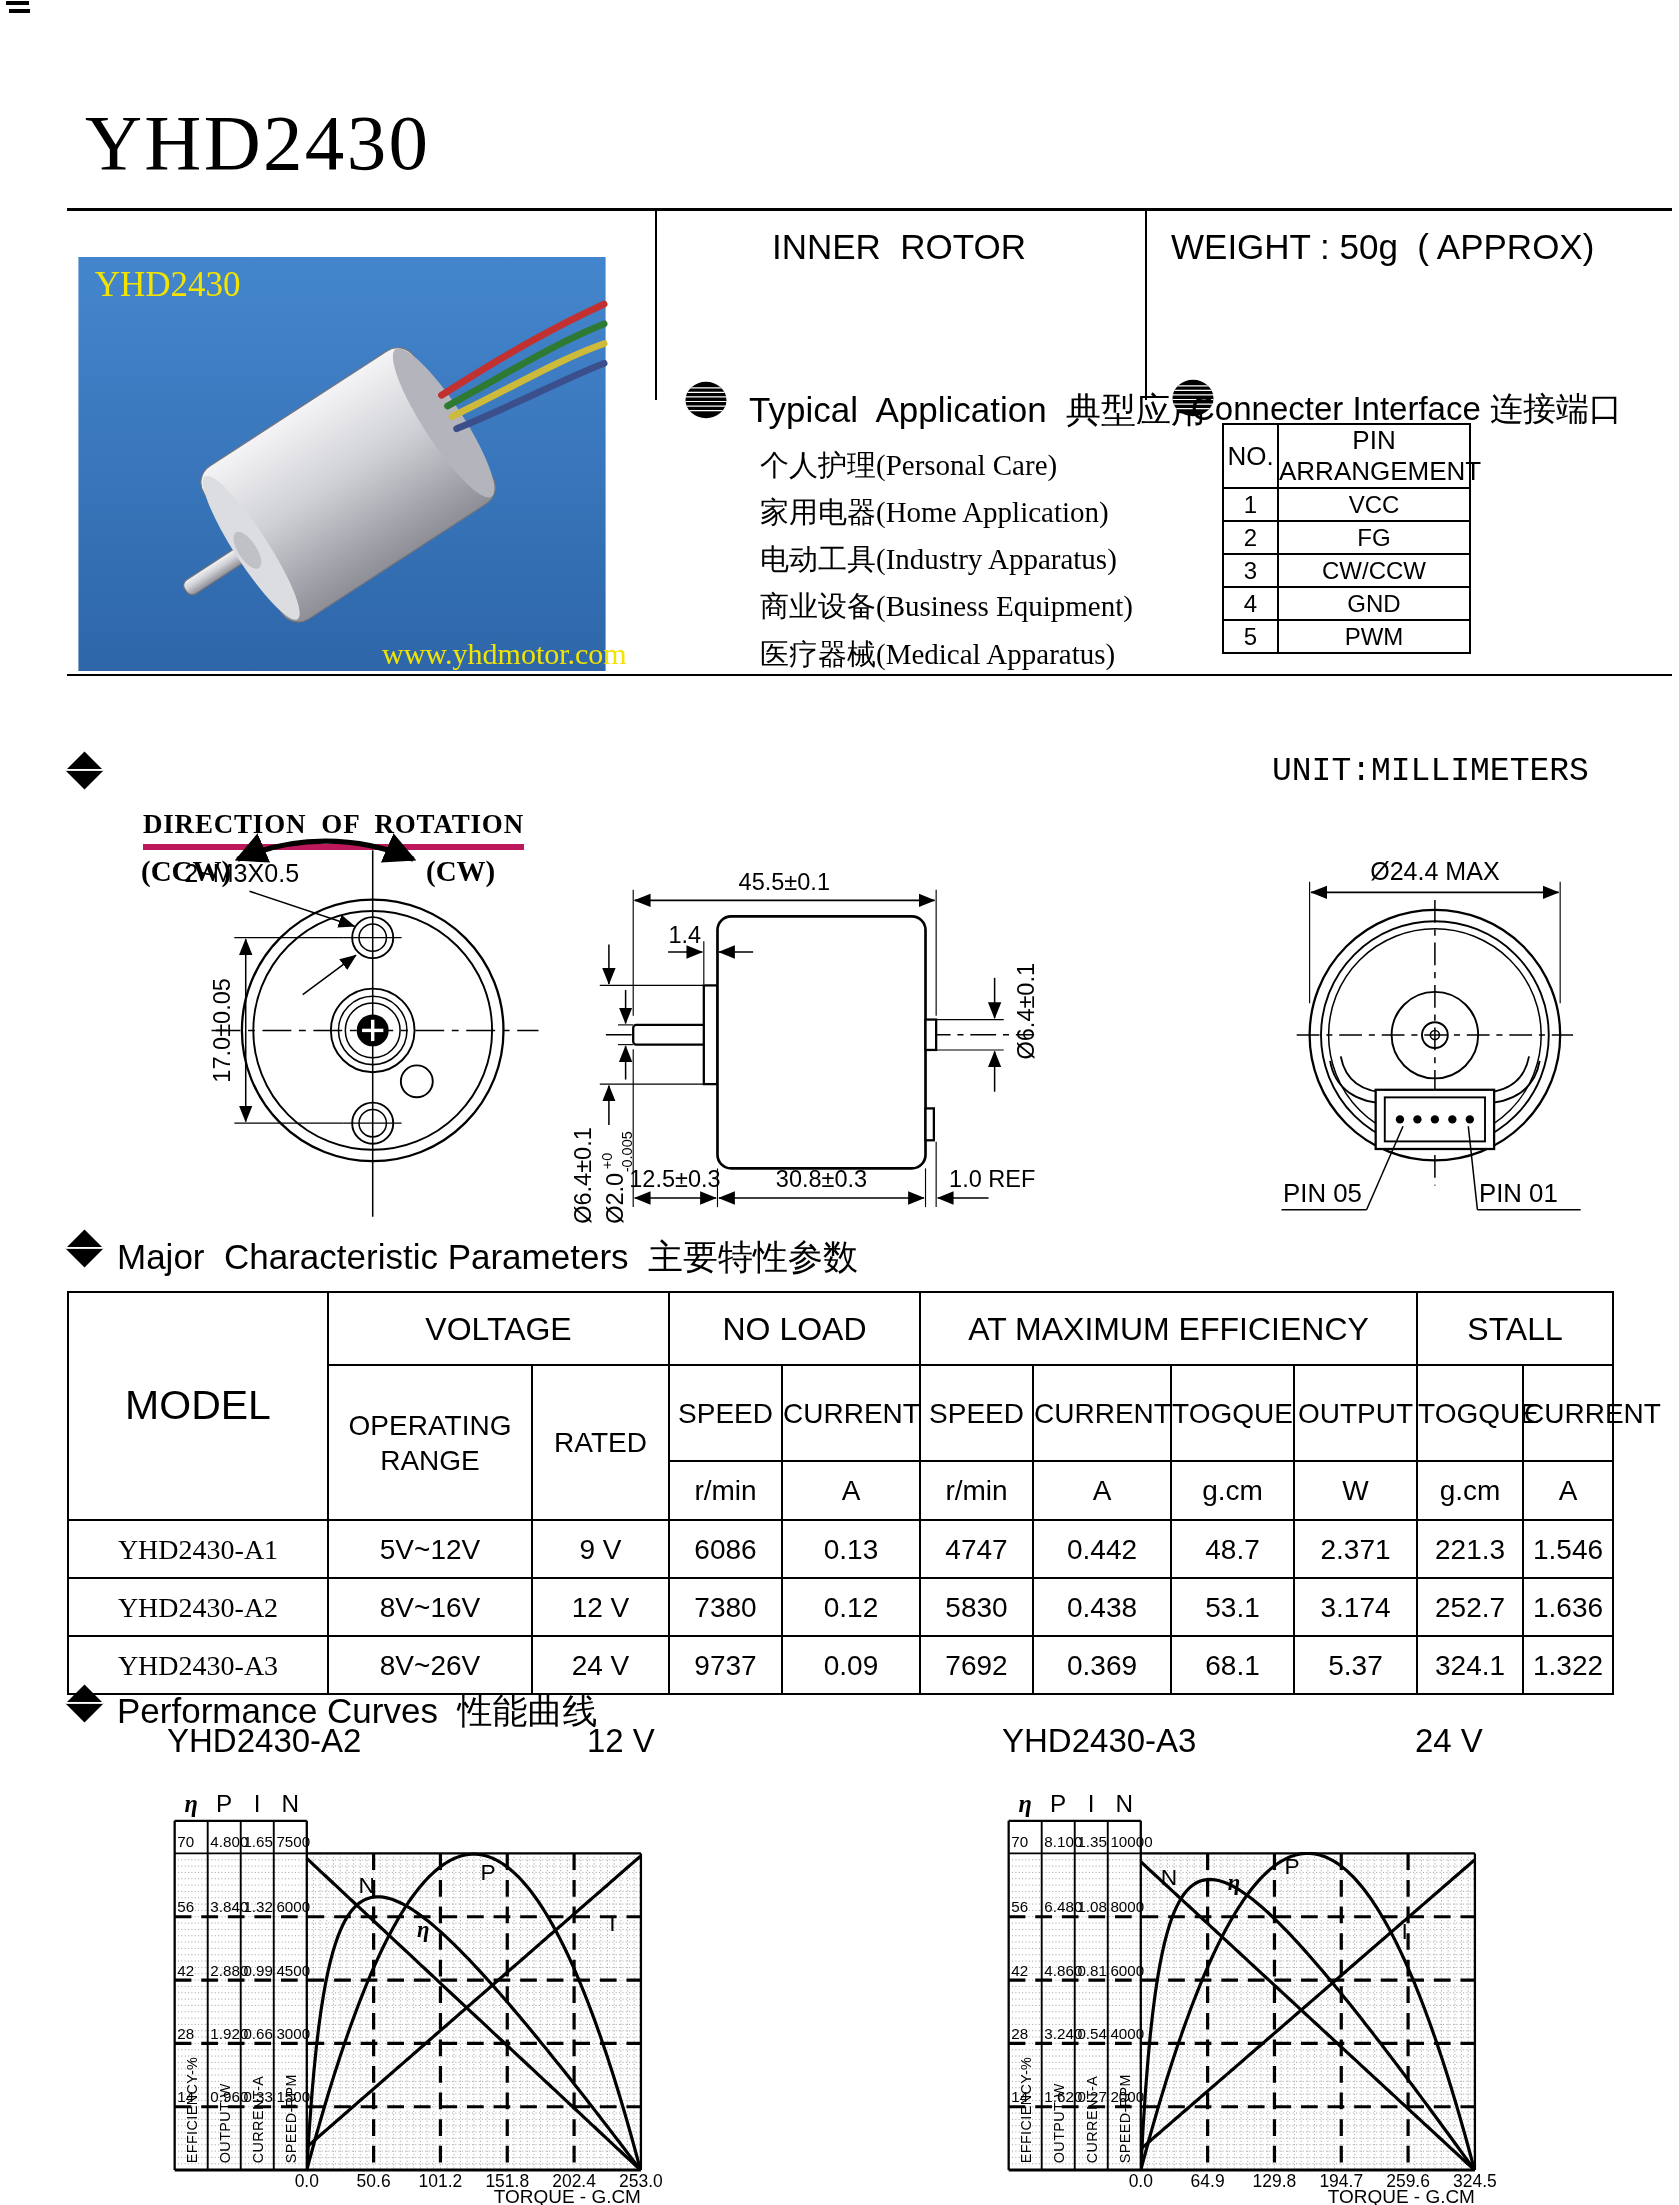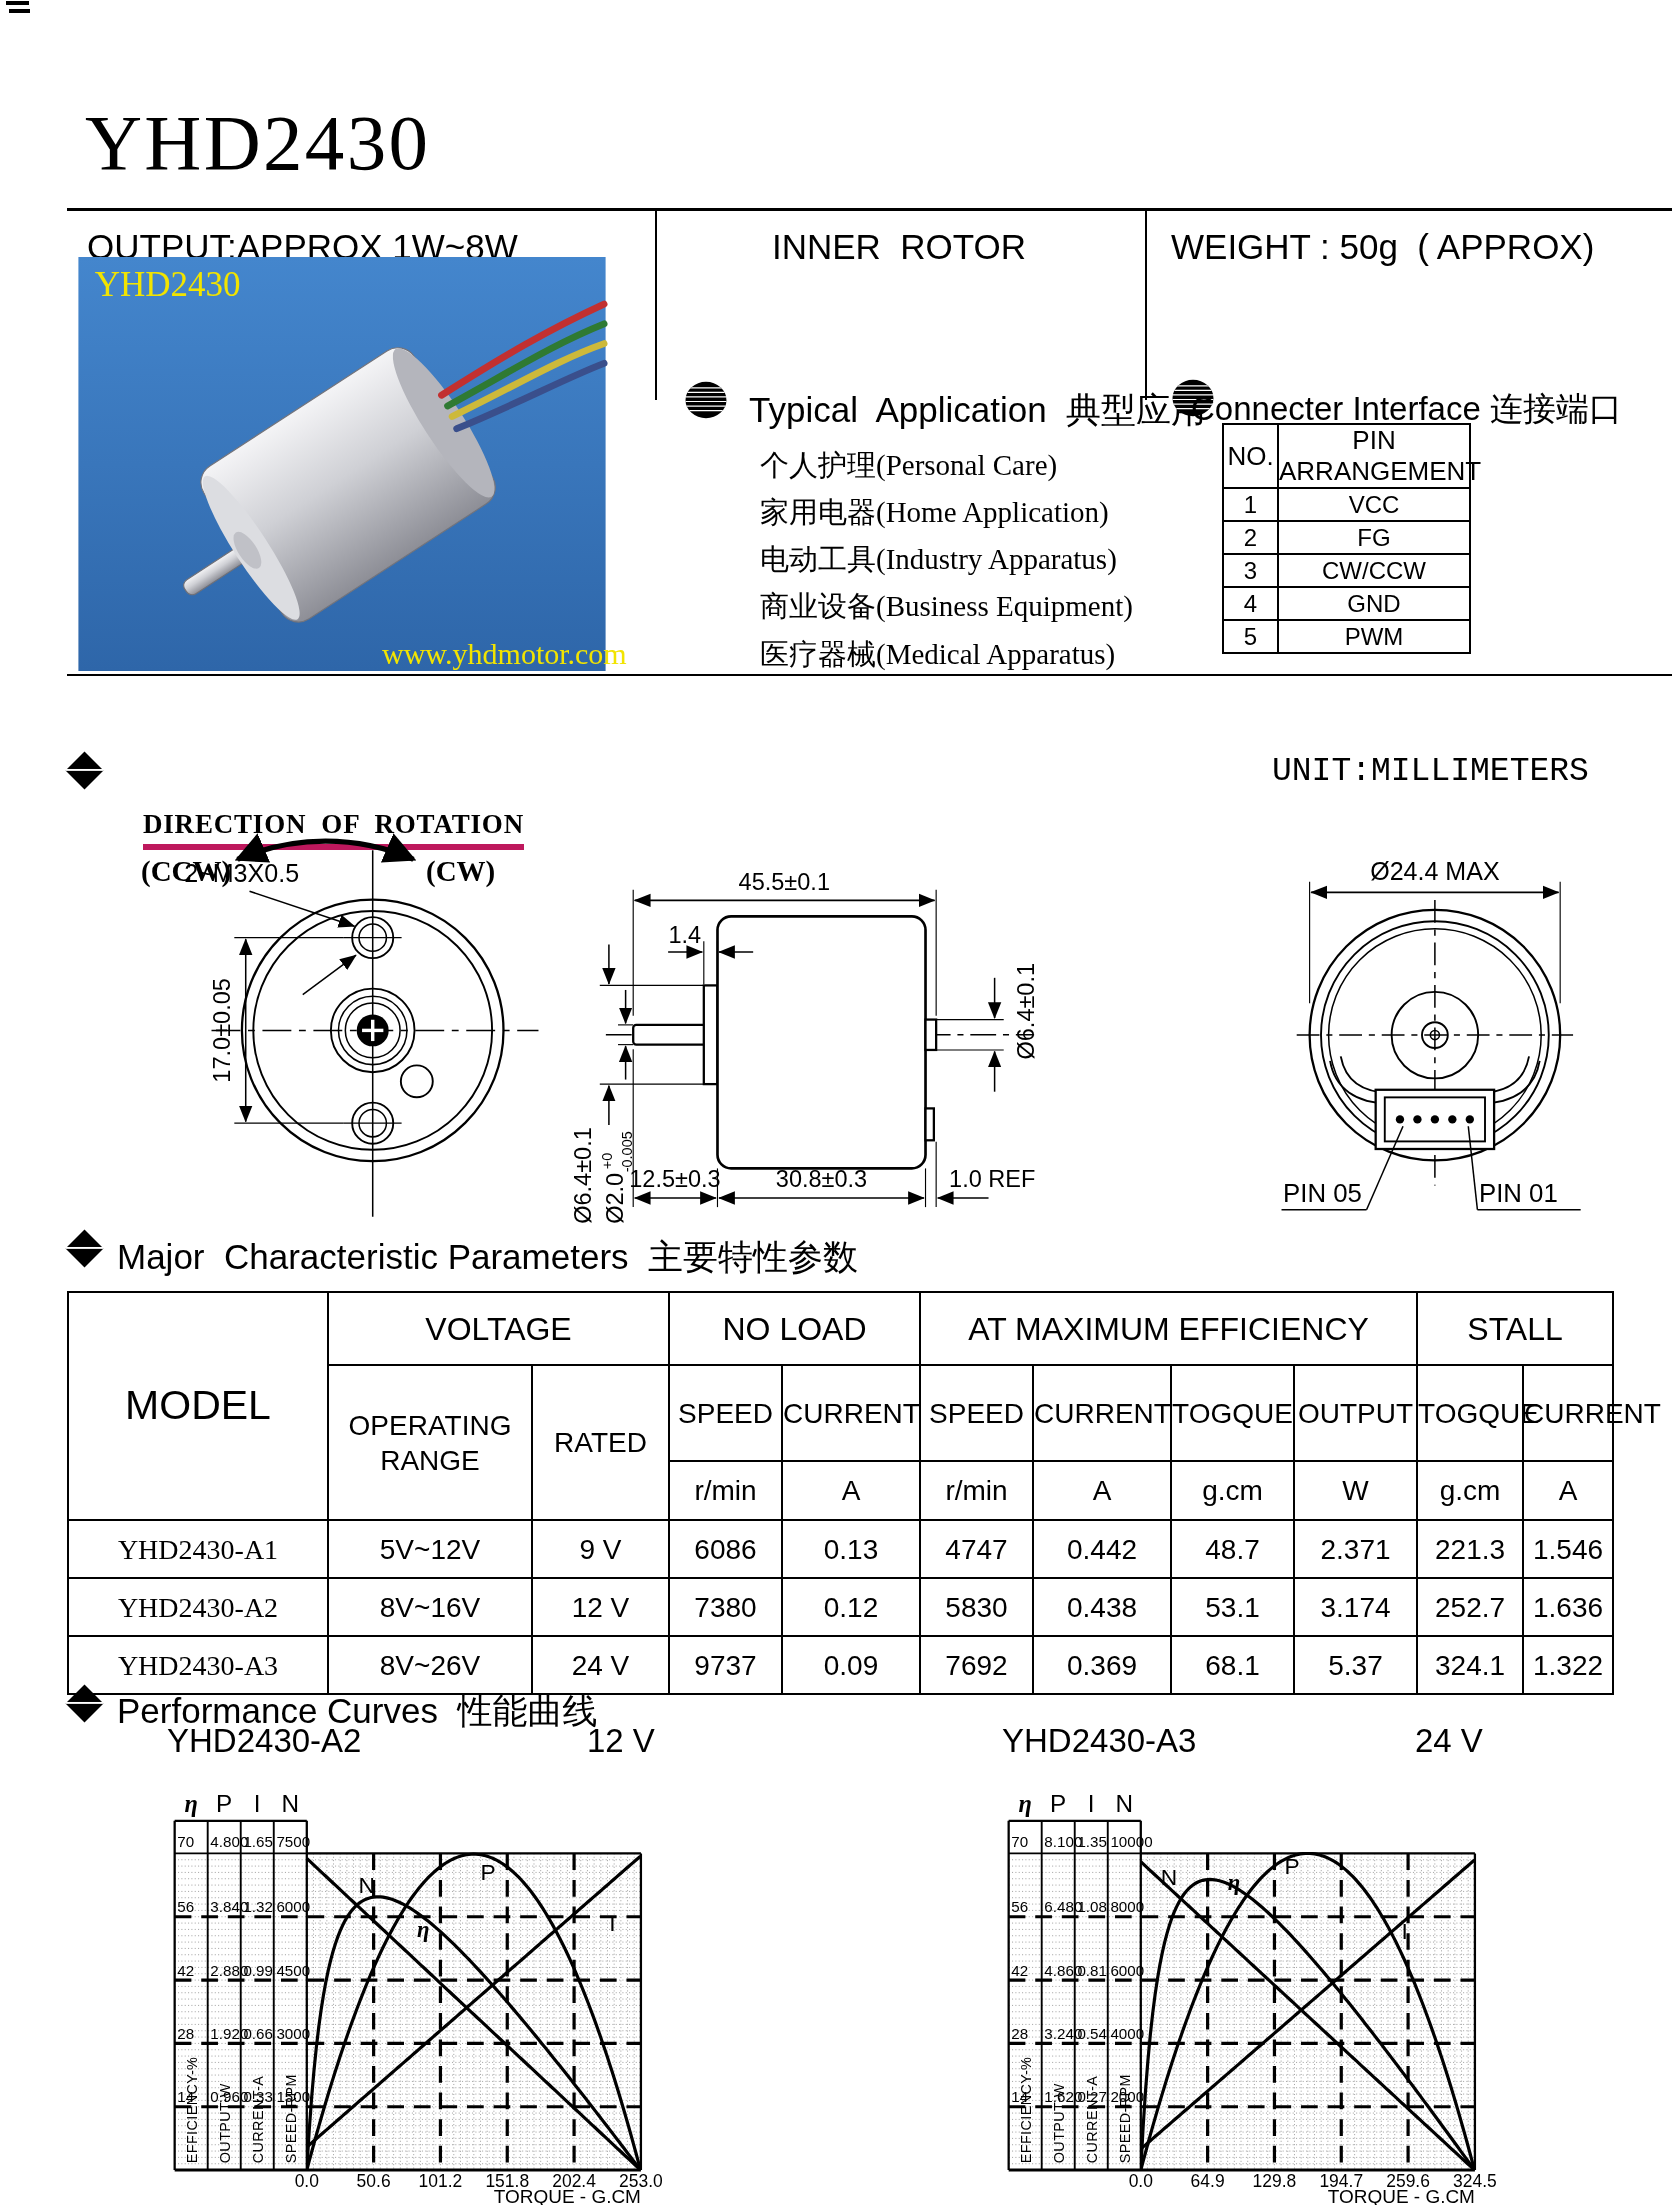--- a/index.html
+++ b/index.html
@@ -48,21 +48,20 @@
 <body>
 
 <div id="page">
 
   <div class="bar" style="left:6px;top:0.8px;width:23px;height:4.6px;"></div>
   <div class="bar" style="left:9px;top:9px;width:21px;height:3.8px;"></div>
 
   <div class="t title" style="left:85px;top:100px;">YHD2430</div>
   <div class="bar" style="left:67px;top:208px;width:1605px;height:3px;"></div>
 
-  <div class="t hdr" style="left:87px;top:228px;">OUTPUT:APPROX 1W~8W</div>
   <div class="t hdr" style="left:772px;top:228px;">INNER  ROTOR</div>
   <div class="t hdr" style="left:1171px;top:228px;">WEIGHT : 50g  ( APPROX)</div>
   <div class="bar" style="left:655px;top:211px;width:2.3px;height:189px;"></div>
   <div class="bar" style="left:1145px;top:211px;width:2.3px;height:189px;"></div>
 
   <div style="position:absolute;left:78px;top:257px;width:528px;height:414px;">
     <svg style="left:0;top:0;" width="528" height="414" viewBox="0 0 694 545">
       <defs>
         <linearGradient id="pbg" x1="0" y1="0" x2="0" y2="1">
           <stop offset="0" stop-color="#4486cd"></stop>

